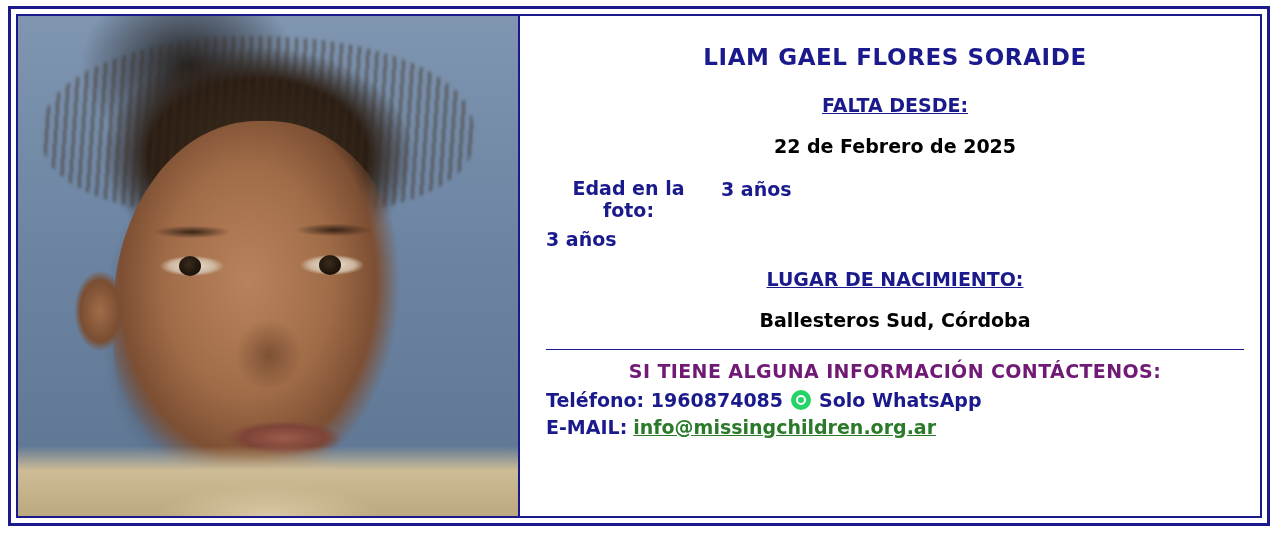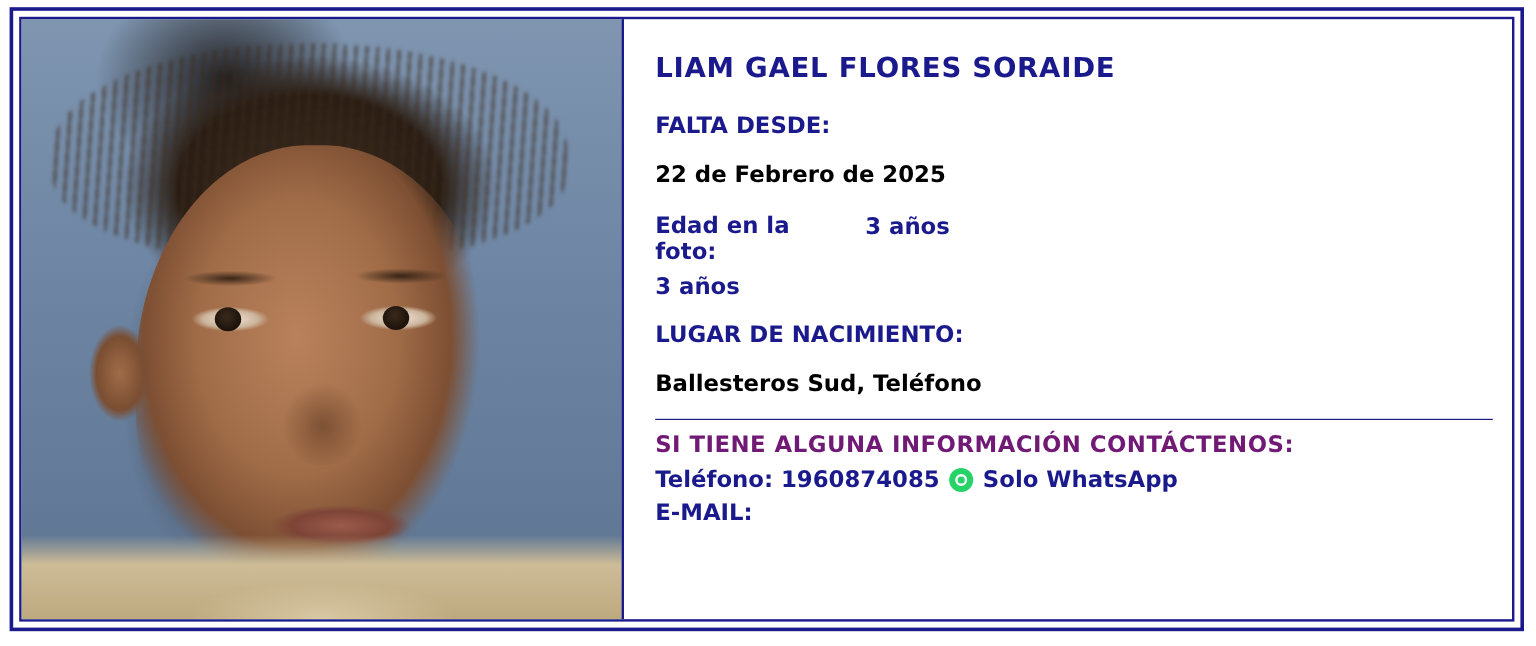--- a/index.html
+++ b/index.html
@@ -176,36 +176,38 @@
     background: radial-gradient(ellipse 140px 40px at 50% 100%, #d8c8a4 0%, rgba(216,200,164,0) 80%);
   }
 
   
   #info-pane {
     flex: 1 1 auto;
     position: relative;
     padding: 22px 16px 10px 26px;
     color: #1a1a8c;
     box-sizing: border-box;
+    text-align: center;
   }
 
   #child-name {
     font-size: 23px;
     font-weight: bold;
     letter-spacing: 0.6px;
     color: #1a1a8c;
     margin: 6px 0 24px 0;
   }
 
   .section {
     margin-bottom: 16px;
   }
   .label-underline {
     font-size: 19px;
     font-weight: bold;
+    text-decoration: underline;
     color: #1a1a8c;
     display: block;
   }
   .value-line {
     font-size: 19px;
     font-weight: bold;
     color: #000000;
     display: block;
     margin-top: 19px;
   }
@@ -327,32 +329,33 @@
           <span class="age-value">3 años</span>
         </div>
         <div class="age-row" id="age-row-current">
           <span class="age-value">3 años</span>
         </div>
       </div>
 
 
       <div class="section">
         <span class="label-underline">LUGAR DE NACIMIENTO:</span>
-        <span class="value-line">Ballesteros Sud, Teléfono</span>
+        <span class="value-line">Ballesteros Sud, Córdoba</span>
       </div>
 
       <hr id="divider">
 
       <div id="contact-heading">SI TIENE ALGUNA INFORMACIÓN CONTÁCTENOS:</div>
 
       <div class="contact-row">
         <span>Teléfono: 1960874085</span>
         <span id="whatsapp-icon"></span>
         <span>Solo WhatsApp</span>
       </div>
 
       <div class="contact-row">
         <span id="email-label">E-MAIL:</span>
+        <span id="email-value">info@missingchildren.org.ar</span>
       </div>
 
     </div>
   </div>
 </div>
 
 </body></html>

